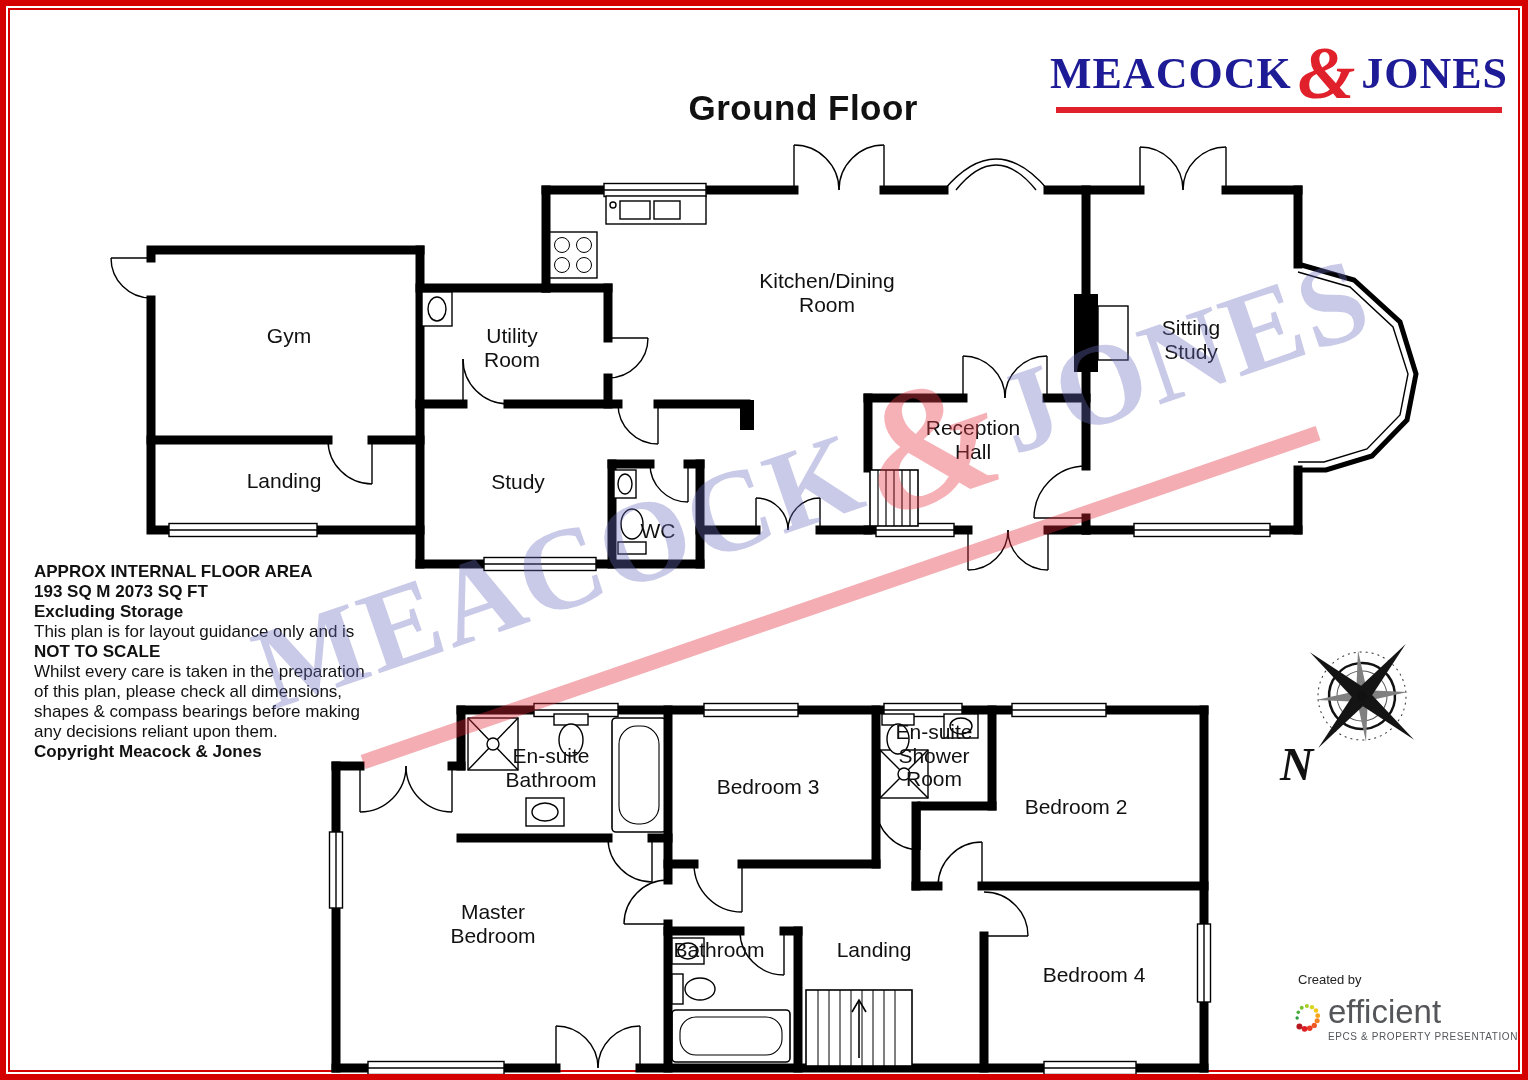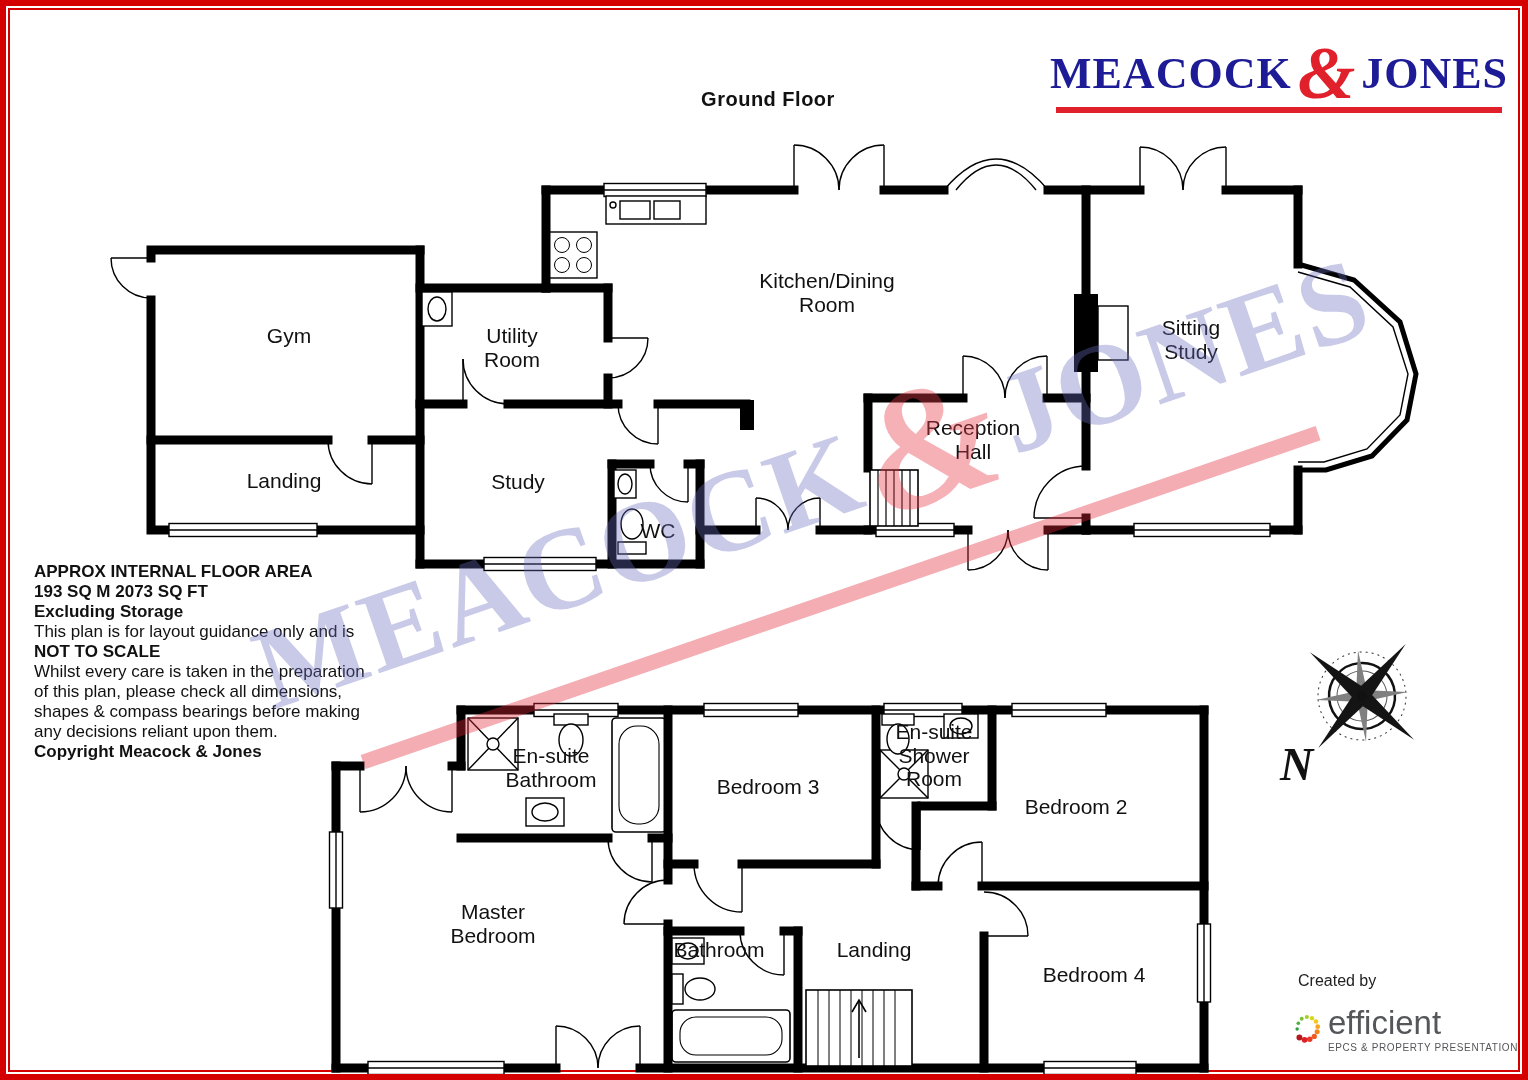--- a/index.html
+++ b/index.html
@@ -10,21 +10,21 @@
     background: #ffffff;
     border: 6px solid #d40000;
     box-shadow: inset 0 0 0 2px #ffffff, inset 0 0 0 4px #d40000;
     overflow: hidden;
     font-family: "Liberation Sans", sans-serif;
     color: #111;
   }
   svg.plan { position:absolute; left:0; top:0; z-index:10; }
   .floor-title {
     position:absolute; z-index:20;
-    font-size:20px; font-weight:bold; text-align:center; letter-spacing:0.5px;
+    font-size:35px; font-weight:bold; text-align:right; letter-spacing:0.5px;
   }
   .room-label {
     position:absolute; z-index:20;
     font-size:21px; font-weight:normal; text-align:center;
     white-space:pre-line; line-height:1.12;
   }
   
   .logo { position:absolute; left:1050px; top:40px; width:446px; z-index:20;
           font-family:"Liberation Serif", serif; text-align:center; }
   .logo-row { display:flex; align-items:center; justify-content:center; }
@@ -46,21 +46,21 @@
   .wm-amp  { font-size:170px; font-style:italic; color:rgba(232,60,75,0.40);
              line-height:0.7; margin:0 10px; }
   .wm-underline { position:absolute; left:85px; top:176px; width:1010px; height:15px;
                   background:rgba(225,40,55,0.38); }
   
   .north { position:absolute; left:1274px; top:732px; z-index:20;
            font-family:"Liberation Serif", serif; font-style:italic; font-weight:bold;
            font-size:46px; color:#111; }
   
   .credit { position:absolute; left:1286px; top:966px; width:226px; z-index:20; }
-  .created-by { font-size:16px; color:#222; margin-left:6px; margin-bottom:10px; }
+  .created-by { font-size:13px; color:#222; margin-left:6px; margin-bottom:2px; }
   .credit-row { display:flex; align-items:center; }
   .eff-text { margin-left:4px; }
   .eff-brand { font-size:33px; color:#55565a; line-height:1.0; }
   .eff-tagline { font-size:10px; letter-spacing:0.6px; color:#55565a; margin-top:3px;
                  white-space:nowrap; }
 </style>
 </head>
 <body>
 
 <div class="page">

